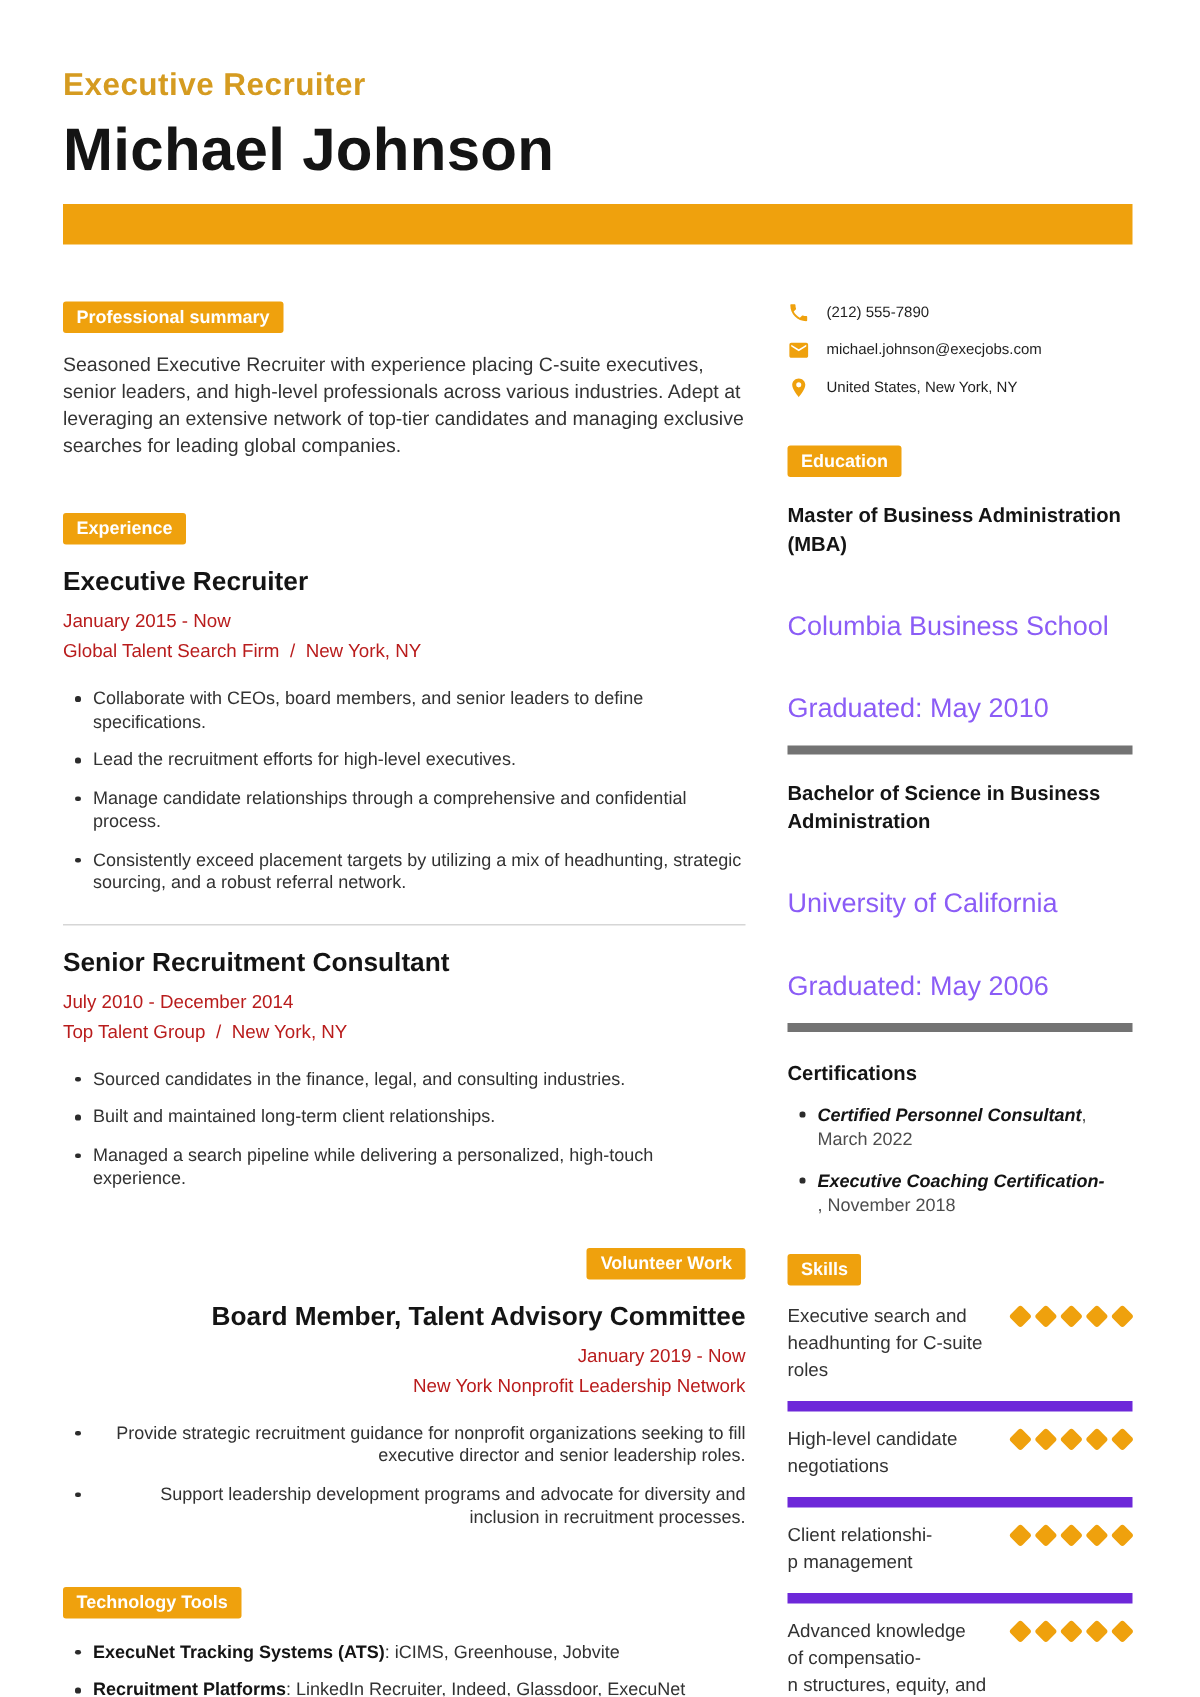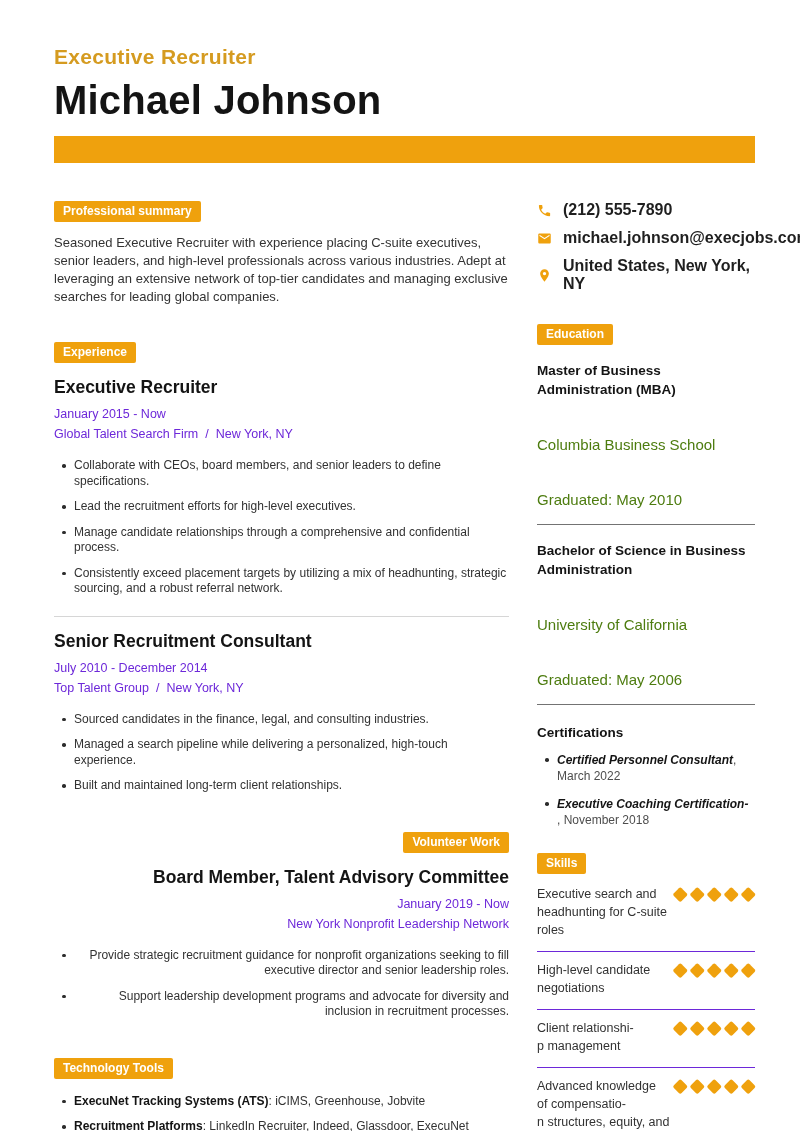--- a/index.html
+++ b/index.html
@@ -2,21 +2,21 @@
 <html style="--accent: #EFA10D; --heading_gold: #D59B20;"><head>
 <meta charset="utf-8">
 <style>
   :root{
     --accent:#EFA10D;
     --heading_gold:#D59B20;
   }
   *{box-sizing:border-box;}
   html,body{margin:0;padding:0;background:#ffffff;}
   body{font-family:"Liberation Sans","DejaVu Sans",sans-serif;color:#2f2f2f;}
-  .page{width:800px;height:1131px;background:#fff;padding:45px 45px 0 54px;overflow:hidden;}
+  .page{width:800px;height:1131px;background:#fff;padding:45px 45px 0 42px;overflow:hidden;}
 
   
   .role-label{font-size:21px;font-weight:bold;color:var(--heading_gold,#D59B20);letter-spacing:.3px;}
   .person-name{font-size:40px;line-height:44px;font-weight:bold;color:#141414;margin:9px 0 0;letter-spacing:.2px;}
   .accent-bar{height:27px;background:var(--accent,#EFA10D);margin-top:14px;}
 
   
   .columns{display:flex;gap:28px;margin-top:38px;}
   .col-left{width:455px;flex:none;}
   .col-right{flex:1;min-width:0;}
@@ -25,56 +25,56 @@
 
   
   .summary-text{font-size:13px;line-height:18px;color:#333;margin:12px 0 0;}
 
   
   .section-experience{margin-top:36px;}
   .section-volunteer{margin-top:38px;text-align:right;}
   .section-technology{margin-top:38px;}
 
   .job-title{font-size:17.5px;line-height:21px;font-weight:bold;color:#141414;margin:14px 0 7px;}
-  .meta{font-size:12.5px;line-height:18px;color:#6d28d9;}
+  .meta{font-size:12.5px;line-height:18px;color:#b91c1c;}
   .company-line{margin-top:2px;}
   .sep{margin:0 7px;}
 
   ul.bullets{list-style:none;margin:15px 0 0;padding:0 0 0 6px;}
   ul.bullets li{position:relative;font-size:12px;line-height:15.5px;color:#323232;padding-left:14px;margin-bottom:10px;}
   ul.bullets li::before{content:"";position:absolute;left:2px;top:6px;width:3.5px;height:3.5px;border-radius:50%;background:#2c2c2c;}
   ul.bullets li b{color:#141414;}
 
   .job-divider{border:none;border-top:1px solid #d6d6d6;margin:19px 0 10px;}
 
   .tech-list{margin-top:20px;}
   .tech-list li{margin-bottom:11.5px;}
 
   
   .contact{list-style:none;margin:0;padding:0;}
-  .contact li{display:flex;align-items:center;gap:11px;margin-bottom:10px;font-size:16px;color:#1f1f1f;font-weight:bold;}
+  .contact li{display:flex;align-items:center;gap:11px;margin-bottom:10px;font-size:10px;color:#1f1f1f;}
   .contact .cicon{width:15px;height:15px;flex:none;display:block;}
   .contact .cicon svg{width:15px;height:15px;display:block;fill:var(--accent,#EFA10D);}
 
   .section-education{margin-top:31px;}
-  .edu-entry{padding:2px 0 15px;border-bottom:1px solid #737373;}
+  .edu-entry{padding:2px 0 15px;border-bottom:6px solid #737373;}
   .degree{font-size:13.5px;line-height:19px;font-weight:bold;color:#141414;margin:14px 0 8px;}
-  .edu-sub{font-size:15px;line-height:19px;color:#4d7c0f;margin-top:36px;}
+  .edu-sub{font-size:18px;line-height:19px;color:#8b5cf6;margin-top:36px;}
 
   .section-certs{margin-top:20px;}
   .certs-heading{font-size:13.5px;font-weight:bold;color:#141414;margin:0 0 6px;}
   ul.cert-list{list-style:none;margin:0;padding:0 0 0 6px;}
   ul.cert-list li{position:relative;font-size:12px;line-height:16px;color:#4d4d4d;padding-left:14px;margin-top:12px;}
   ul.cert-list li::before{content:"";position:absolute;left:2px;top:6px;width:3.5px;height:3.5px;border-radius:50%;background:#2c2c2c;}
   ul.cert-list b{color:#141414;font-style:italic;}
   .cert-date{white-space:pre-line;}
 
   .section-skills{margin-top:25px;}
   .skills-list{margin-top:2px;}
-  .skill-row{display:flex;justify-content:space-between;align-items:flex-start;padding:9px 0 12px;border-bottom:1px solid #6d28d9;}
+  .skill-row{display:flex;justify-content:space-between;align-items:flex-start;padding:9px 0 12px;border-bottom:7px solid #6d28d9;}
   .skill-name{font-size:12.5px;line-height:18px;color:#323232;white-space:pre-line;max-width:150px;}
   .skill-rating{display:flex;gap:6.5px;padding-top:4px;padding-right:2px;}
   .diamond{width:10.5px;height:10.5px;background:var(--accent,#EFA10D);transform:rotate(45deg);border-radius:2px;flex:none;}
 </style>
 </head>
 <body>
 
 <div class="page">
 
   <header>
@@ -112,22 +112,22 @@
         <hr class="job-divider">
 
         <article>
           <h2 class="job-title">Senior Recruitment Consultant</h2>
           <div class="meta">July 2010 - December 2014</div>
           <div class="meta company-line">
             <span>Top Talent Group</span><span class="sep">/</span><span>New York, NY</span>
           </div>
           <ul class="bullets">
             <li>Sourced candidates in the finance, legal, and consulting industries.</li>
+            <li>Built and maintained long-term client relationships.</li>
             <li>Managed a search pipeline while delivering a personalized, high-touch experience.</li>
-            <li>Built and maintained long-term client relationships.</li>
           </ul>
         </article>
       </section>
 
       <section class="section-volunteer">
         <span class="badge">Volunteer Work</span>
         <article>
           <h2 class="job-title">Board Member, Talent Advisory Committee</h2>
           <div class="meta">January 2019 - Now</div>
           <div class="meta company-line">New York Nonprofit Leadership Network</div>

